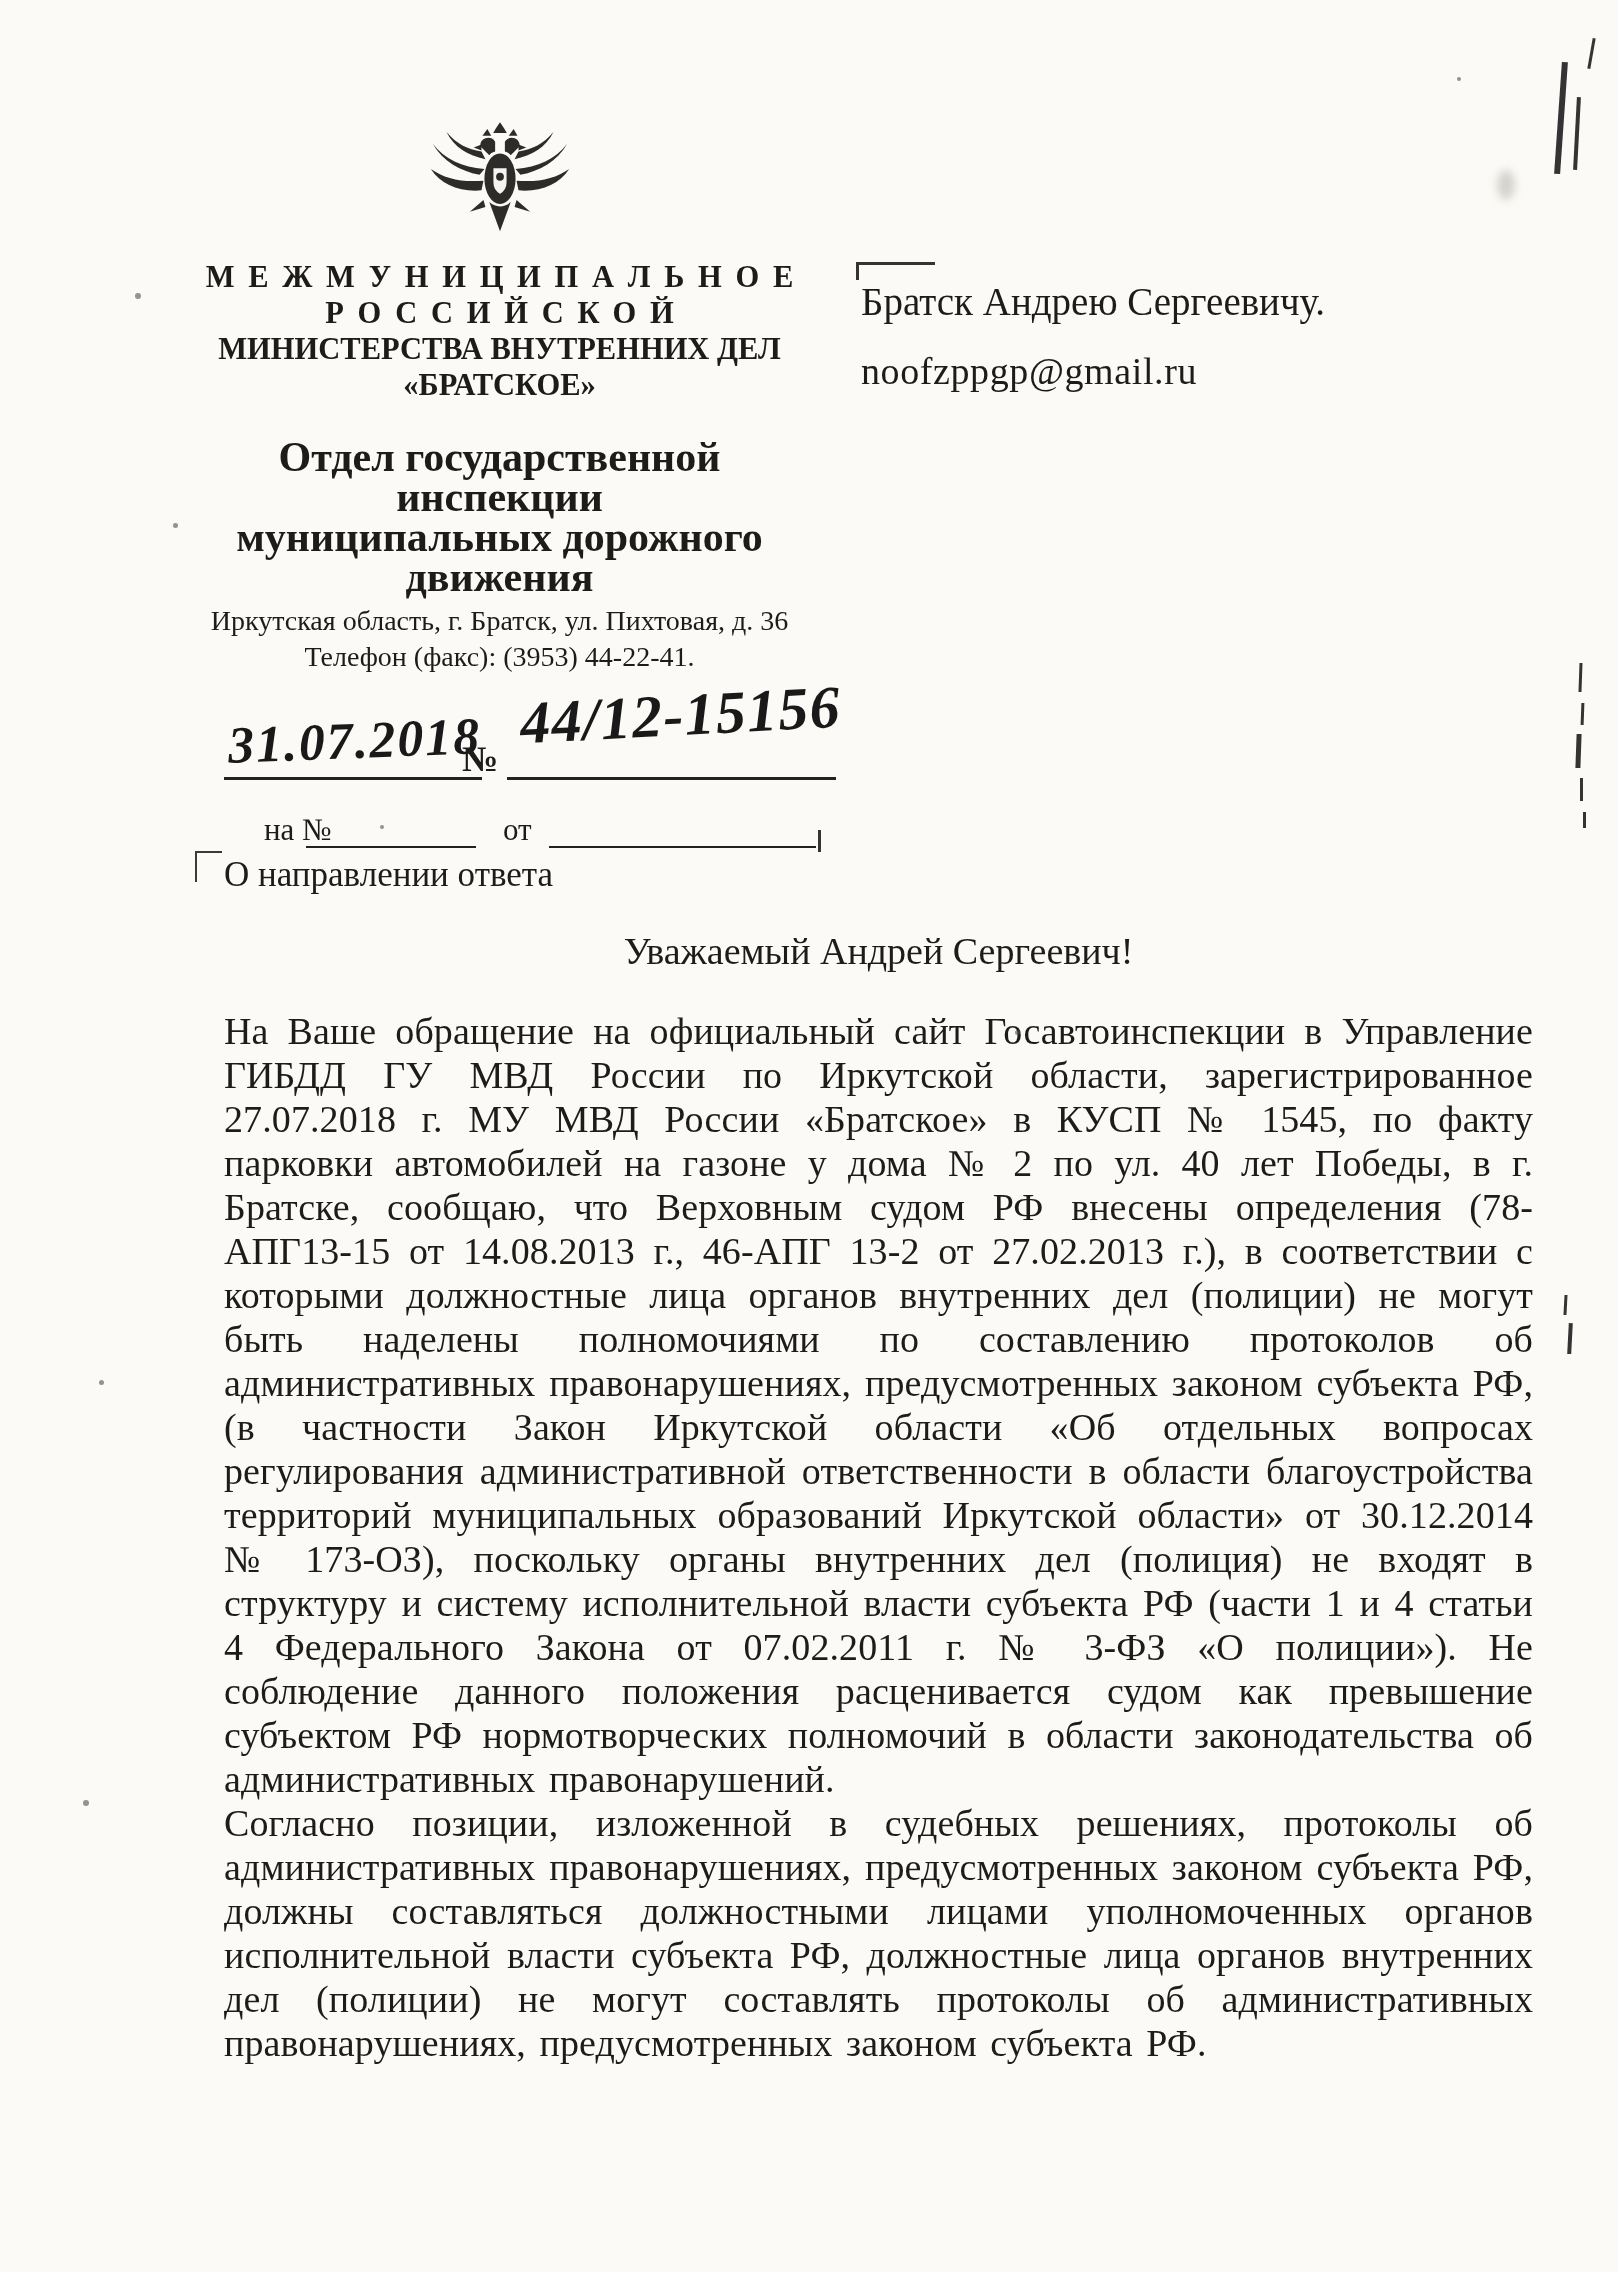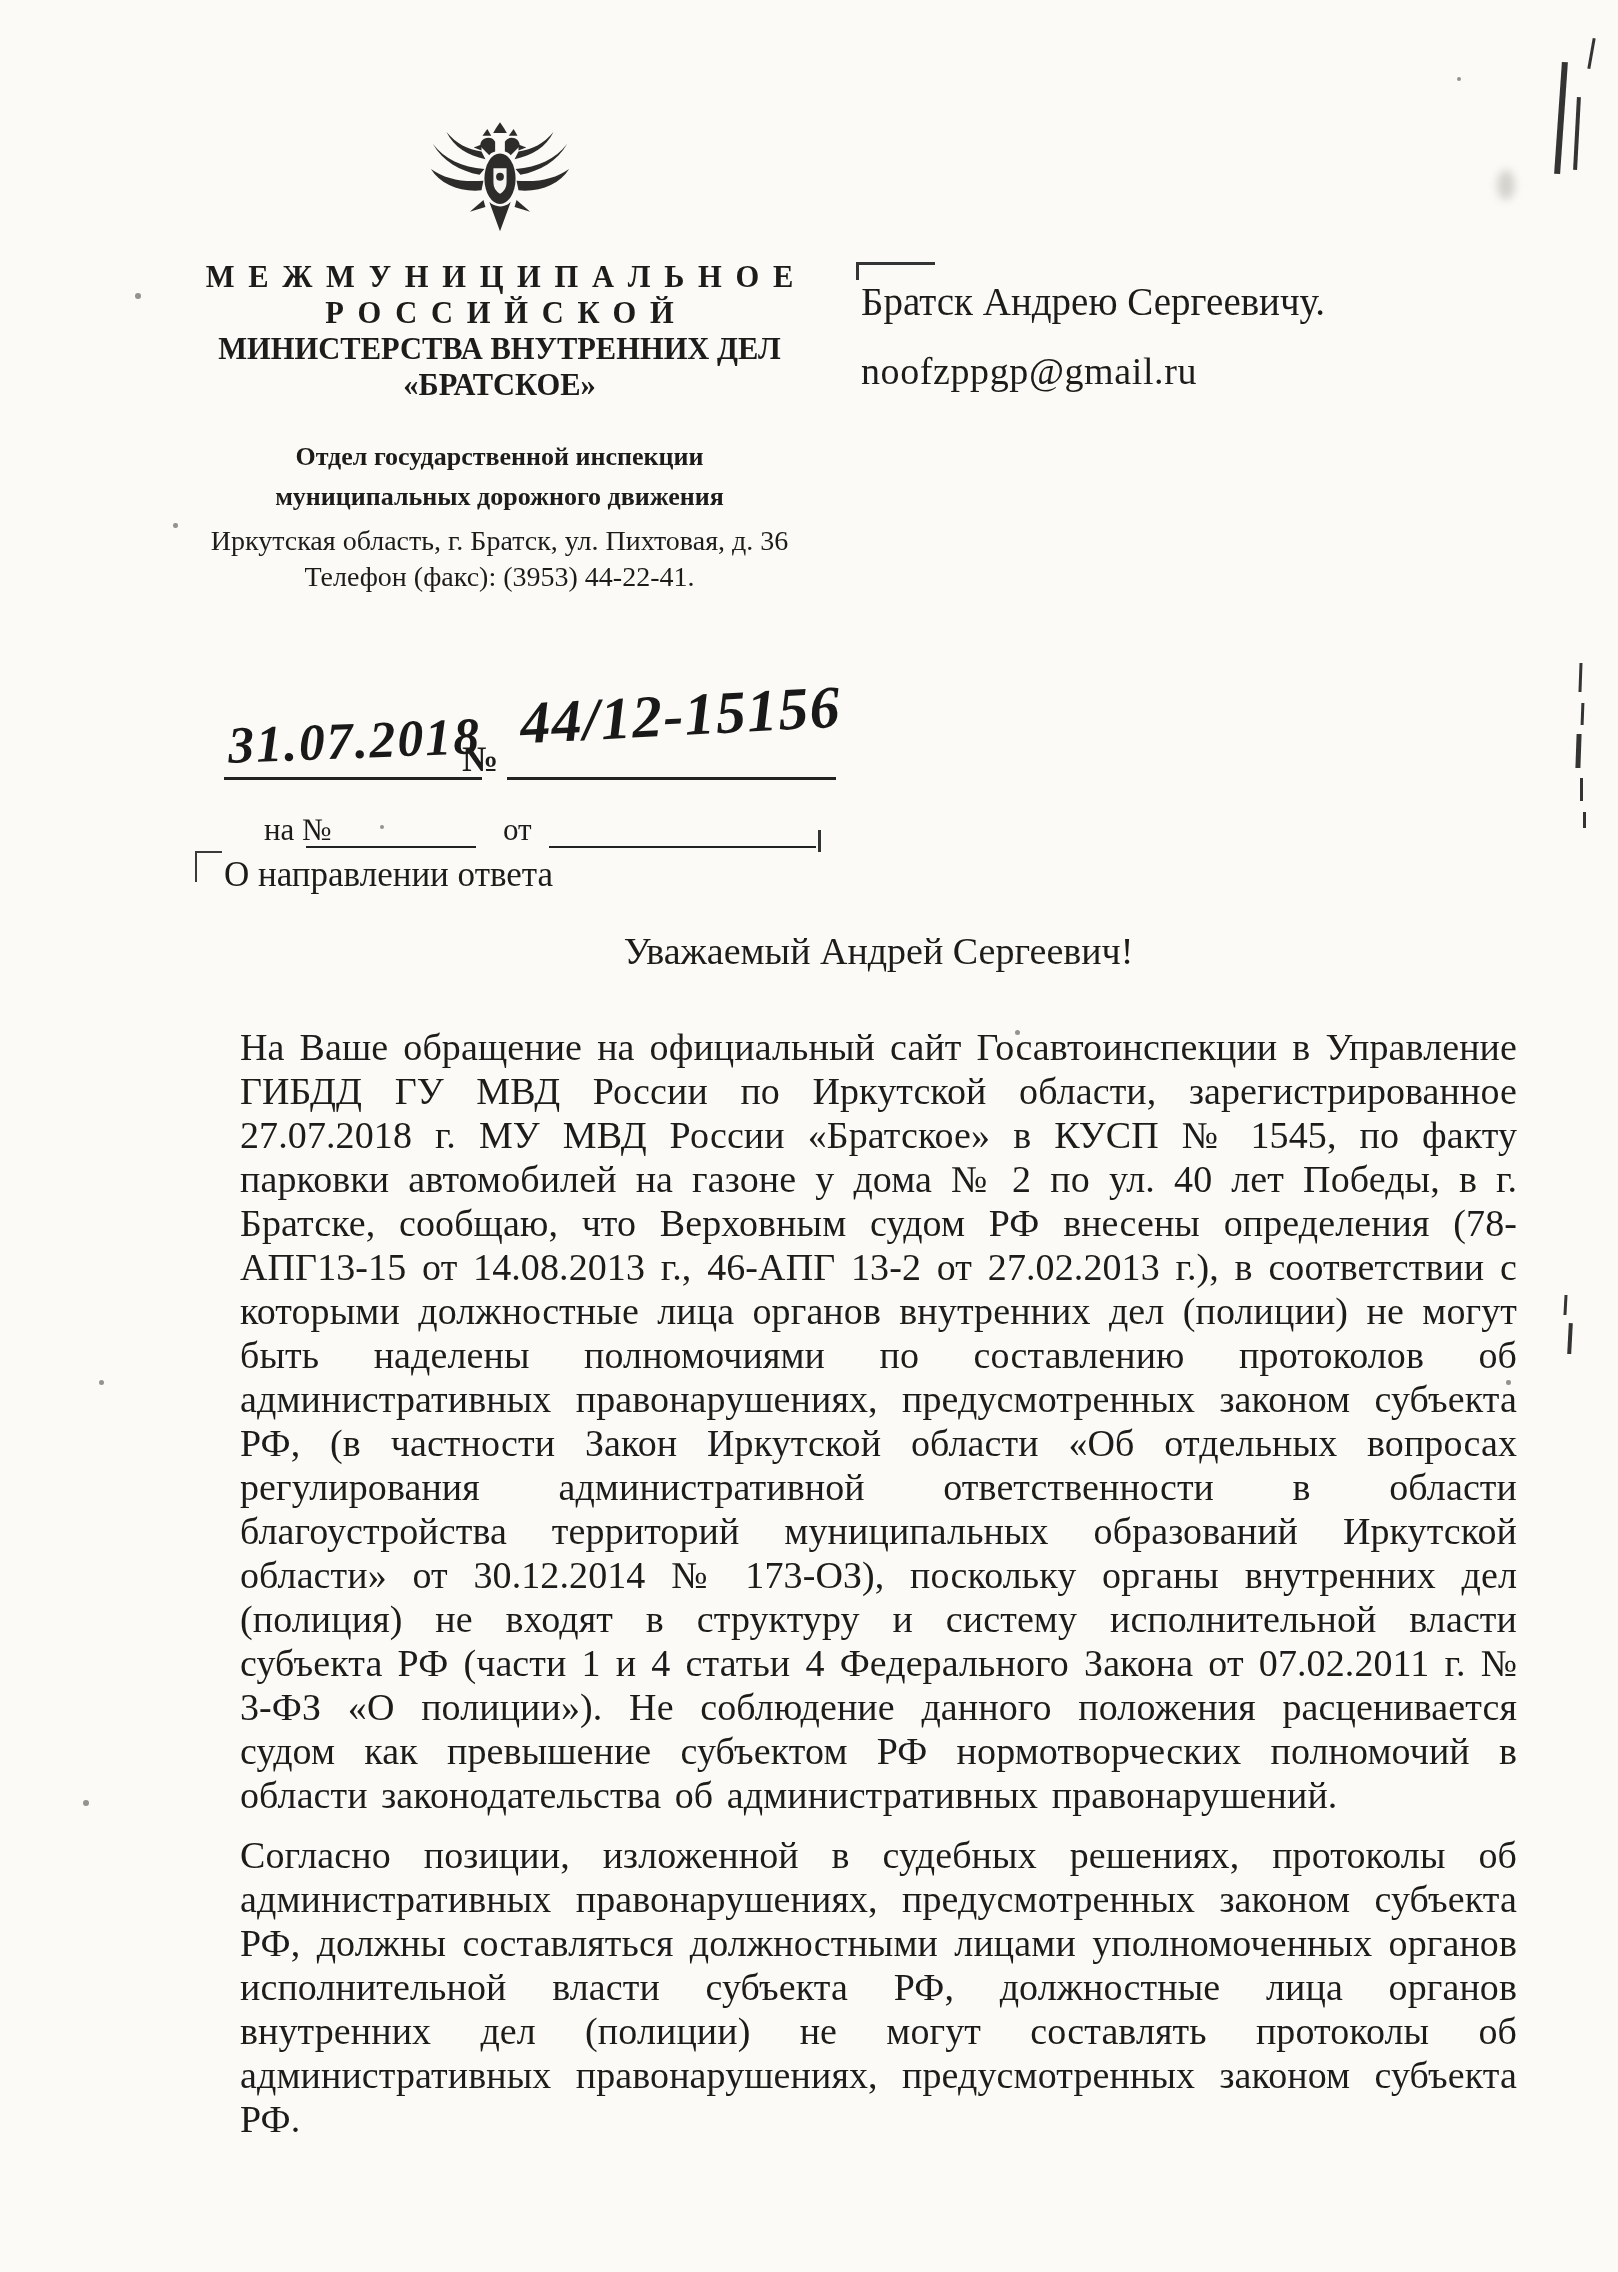--- a/index.html
+++ b/index.html
@@ -8,21 +8,21 @@
     background:#fbfaf6;
     font-family:"Liberation Serif","DejaVu Serif",serif;
     color:#1d1c1a;overflow:hidden;
   }
   
   .letterhead{position:absolute;left:201px;top:122px;width:597px;text-align:center;}
   .emblem-wrap{display:block;margin:0 auto 10.4px;width:146px;height:127px;}
   .org-top{font-weight:bold;font-size:35px;line-height:39px;margin:3.9px 0 19.5px;}
   .org-line{font-weight:bold;font-size:30.5px;line-height:36px;}
   .sp{letter-spacing:.45em;margin-right:-.45em;display:inline-block;}
-  .dept{font-weight:bold;font-size:26px;line-height:40px;}
+  .dept{font-weight:bold;font-size:42px;line-height:40px;}
   .dept-gap{margin-top:34px;}
   .addr{font-size:28px;line-height:36px;}
   .addr-gap{margin-top:5.2px;}
   
   .recipient{position:absolute;left:861px;top:279px;width:681px;}
   .rc-name{font-size:39px;line-height:45px;}
   .rc-email{font-size:38px;line-height:45px;margin-top:25px;letter-spacing:0.6px;}
   
   .hand{
     position:absolute;font-family:"Liberation Serif","DejaVu Serif",serif;
@@ -33,21 +33,21 @@
   .no-sign{position:absolute;left:462px;top:738px;font-size:36px;font-weight:bold;}
   .ref-label{position:absolute;font-size:31px;}
   .lbl-na{left:226px;top:812px;margin-left:38px;}
   .lbl-from{left:503px;top:812px;}
   .uline{position:absolute;background:#222;height:2.6px;}
   
   .subject{position:absolute;left:224px;top:855px;font-size:35px;}
   .salutation{position:absolute;left:224px;top:929px;width:1309px;text-align:center;font-size:38px;}
   .body-text{position:absolute;left:224px;top:1009px;width:1309px;}
   .body-text p{
-    margin:16px;font-size:38px;line-height:44px;text-align:justify;
+    margin:0;font-size:38px;line-height:44px;text-align:justify;
     word-spacing:3.9px;letter-spacing:0.1px;
   }
   
   .art{position:absolute;background:#343434;}
   .corner{position:absolute;border-left:2.6px solid #3a3a3a;border-top:2.6px solid #3a3a3a;background:none;}
   .speck{position:absolute;background:#4e4e4e;border-radius:50%;opacity:.6;}
   .smudge{position:absolute;background:#c7c5bf;filter:blur(4.5px);opacity:.75;border-radius:50%;}
 </style>
 </head>
 <body>

